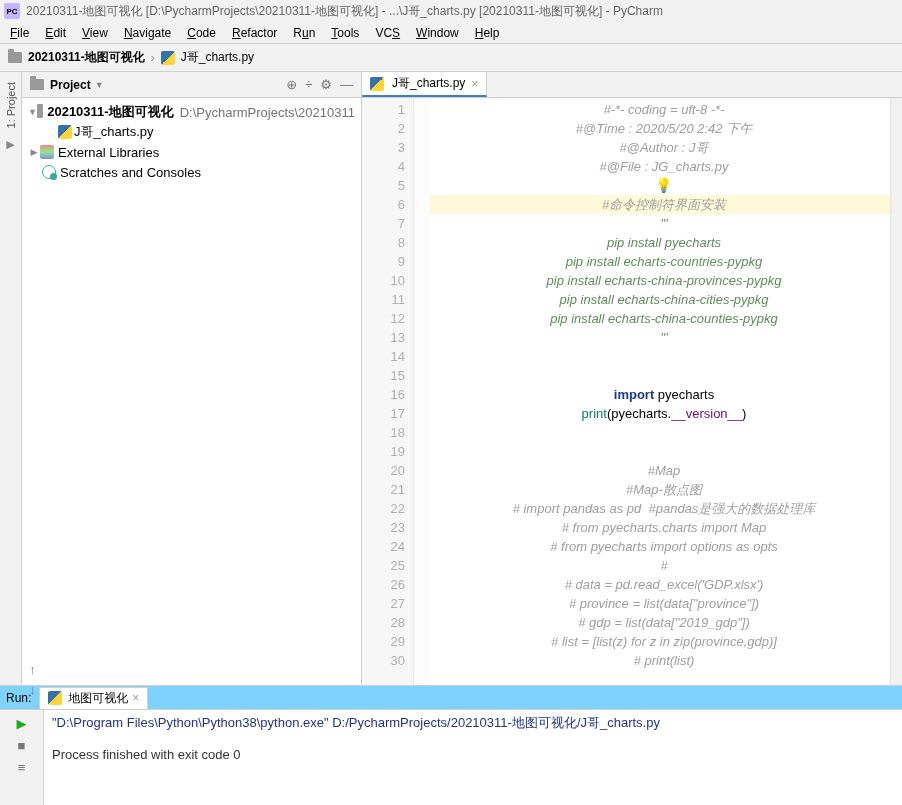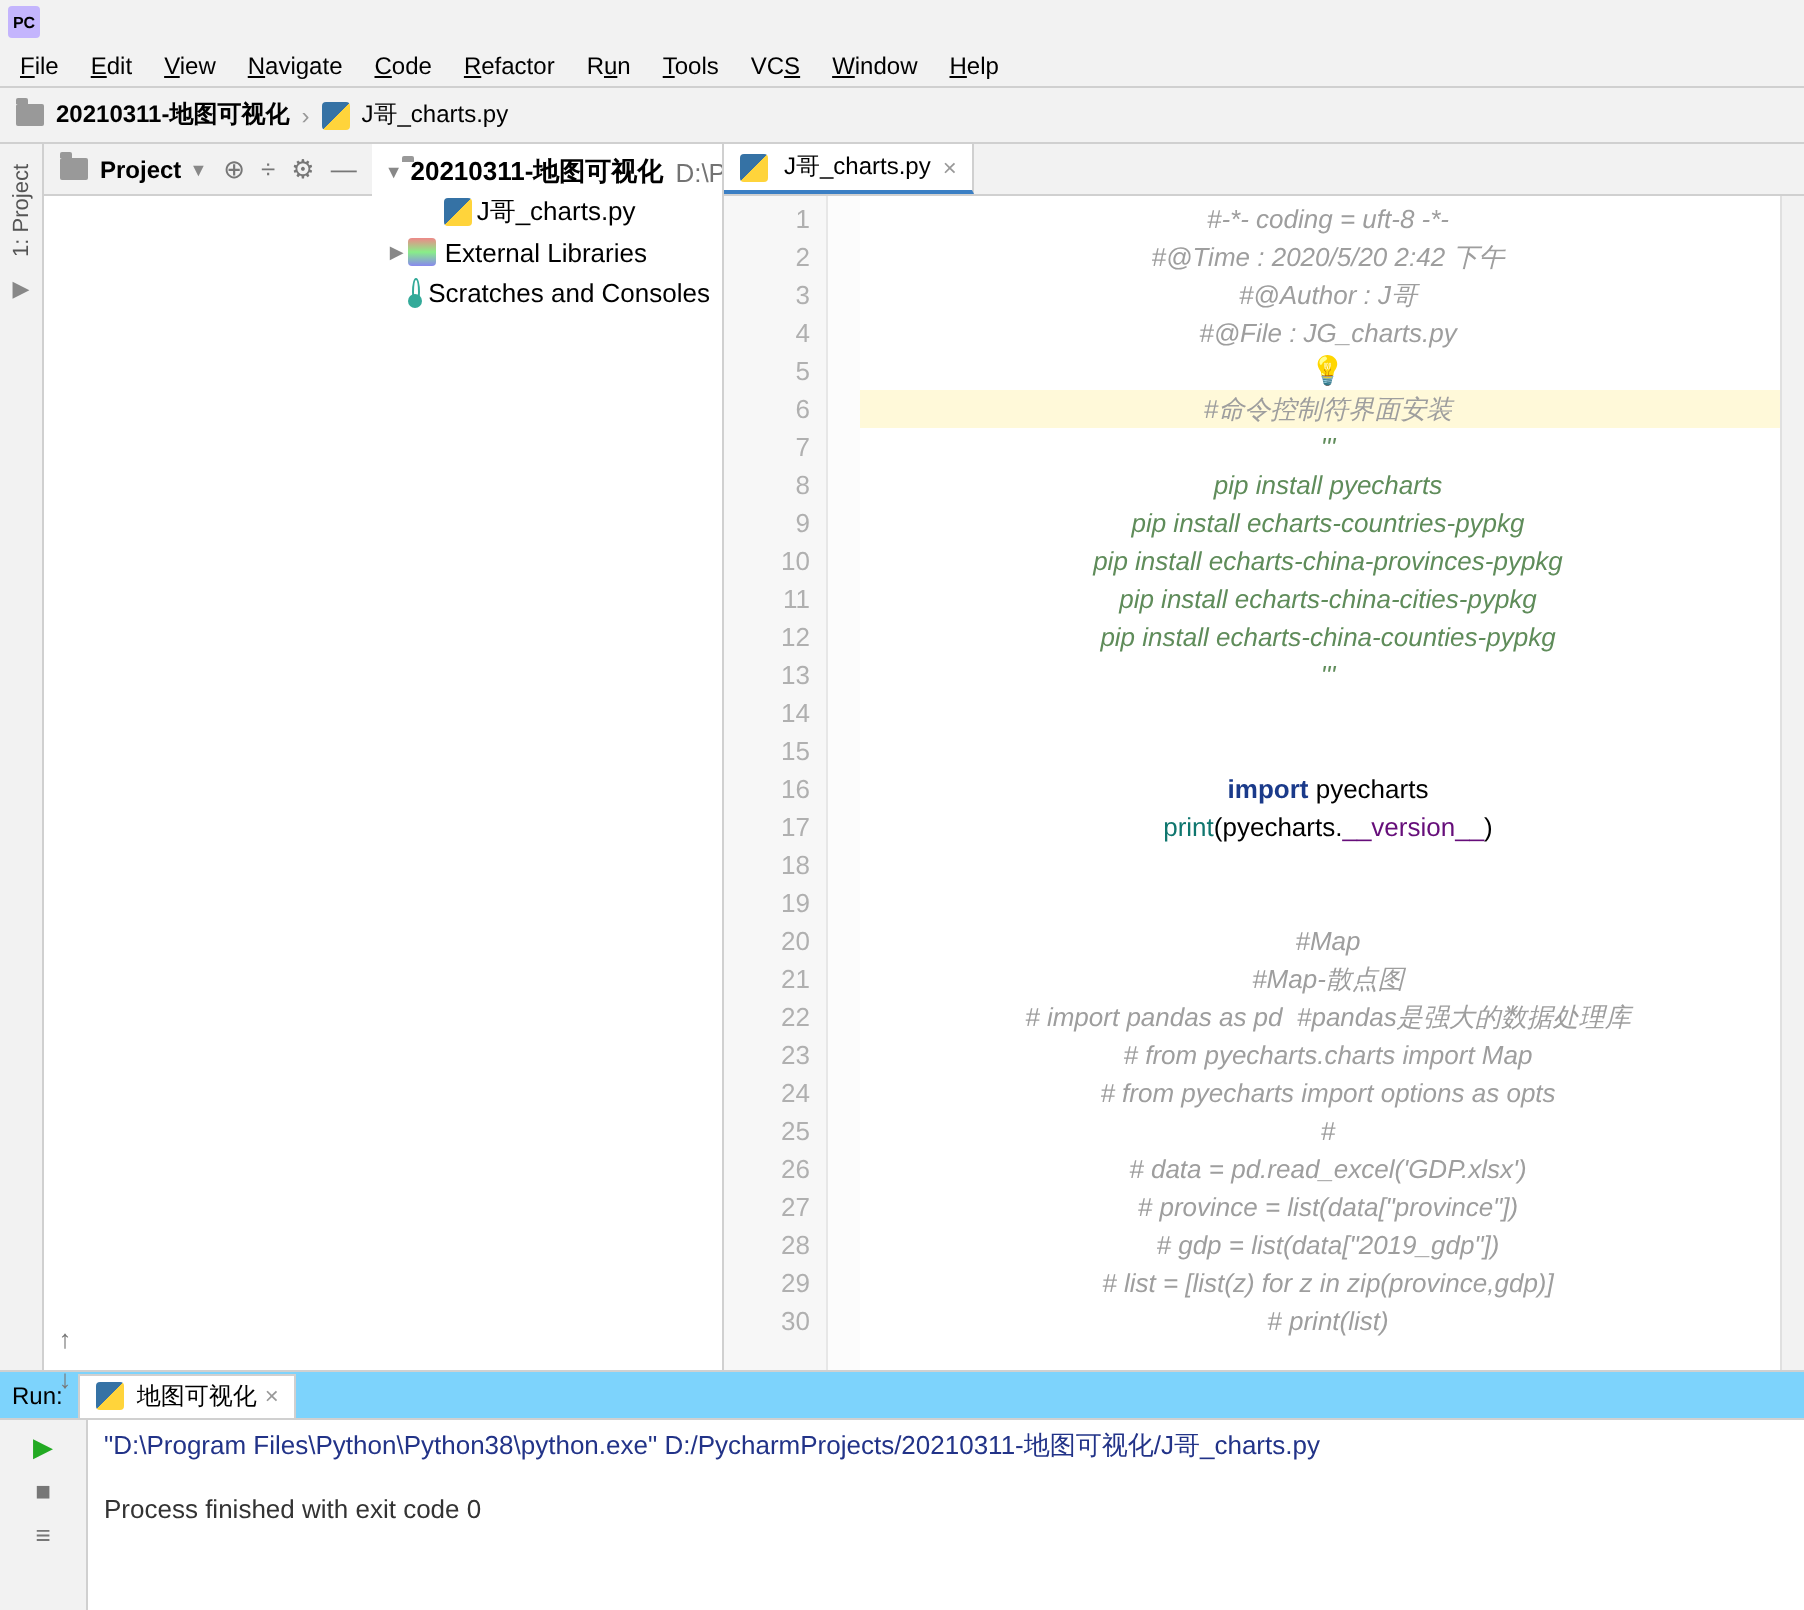--- a/index.html
+++ b/index.html
@@ -10,21 +10,21 @@
 .menubar span { padding:2px 6px; cursor:default; }
 .menubar u { text-decoration:underline; }
 .nav { height:28px; display:flex; align-items:center; padding:0 8px; background:#f2f2f2; border-bottom:1px solid #d0d0d0; gap:4px; }
 .folder-icon { width:14px; height:11px; background:#999; position:relative; border-radius:1px; display:inline-block; margin-right:2px; }
 .folder-icon::before { content:""; position:absolute; top:-3px; left:0; width:6px; height:3px; background:#999; border-radius:1px 1px 0 0; }
 .pyfile-icon { width:14px; height:14px; display:inline-block; margin-right:2px; position:relative; background:linear-gradient(135deg,#3572A5 50%,#FFD43B 50%); border-radius:2px; }
 .chev { color:#999; margin:0 2px; }
 .workarea { flex:1; display:flex; min-height:0; }
 .left-gutter { width:22px; background:#f2f2f2; border-right:1px solid #d0d0d0; display:flex; flex-direction:column; align-items:center; padding-top:4px; font-size:11px; color:#555; }
 .left-gutter .tab { writing-mode:vertical-lr; transform:rotate(180deg); padding:6px 2px; cursor:pointer; }
-.proj-panel { width:340px; background:#fff; border-right:1px solid #d0d0d0; display:flex; }
+.proj-panel { width:340px; background:#fff; border-right:1px solid #d0d0d0; display:flex; flex-direction:column; }
 .proj-head { height:26px; display:flex; align-items:center; padding:0 8px; border-bottom:1px solid #d0d0d0; background:#f2f2f2; }
 .proj-head .title { font-weight:bold; margin-right:4px; }
 .proj-head .dd { color:#888; font-size:9px; }
 .proj-head .sp { flex:1; }
 .proj-head .ico { color:#777; margin-left:8px; cursor:pointer; font-size:13px; }
 .tree { flex:1; overflow:auto; padding:4px 0; font-size:13px; }
 .tree-row { display:flex; align-items:center; height:20px; padding:0 6px; white-space:nowrap; }
 .arr { width:12px; color:#888; font-size:9px; text-align:center; }
 .ind1 { padding-left:20px; } .ind2 { padding-left:36px; }
 .dim { color:#737373; }
@@ -57,20 +57,21 @@
 .play { color:#2a2; }
 .console { flex:1; font-family:"Courier New",monospace; font-size:13px; padding:4px 8px; line-height:18px; }
 .con-blue { color:#223388; }
 .con-txt { color:#333; }
 </style>
 </head>
 <body>
 
 <div class="titlebar">
   <div class="pc-icon">PC</div>
+  <span>20210311-地图可视化 [D:\PycharmProjects\20210311-地图可视化] - ...\J哥_charts.py [20210311-地图可视化] - PyCharm</span>
 </div>
 
 <div class="menubar">
   <span><u>F</u>ile</span>
   <span><u>E</u>dit</span>
   <span><u>V</u>iew</span>
   <span><u>N</u>avigate</span>
   <span><u>C</u>ode</span>
   <span><u>R</u>efactor</span>
   <span>R<u>u</u>n</span>

